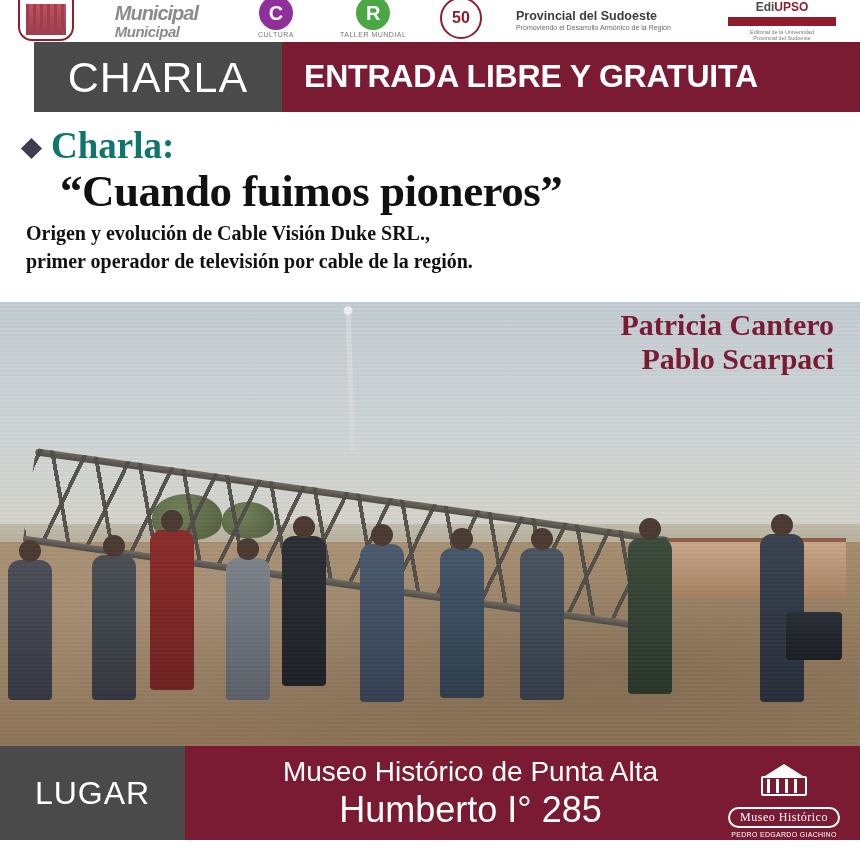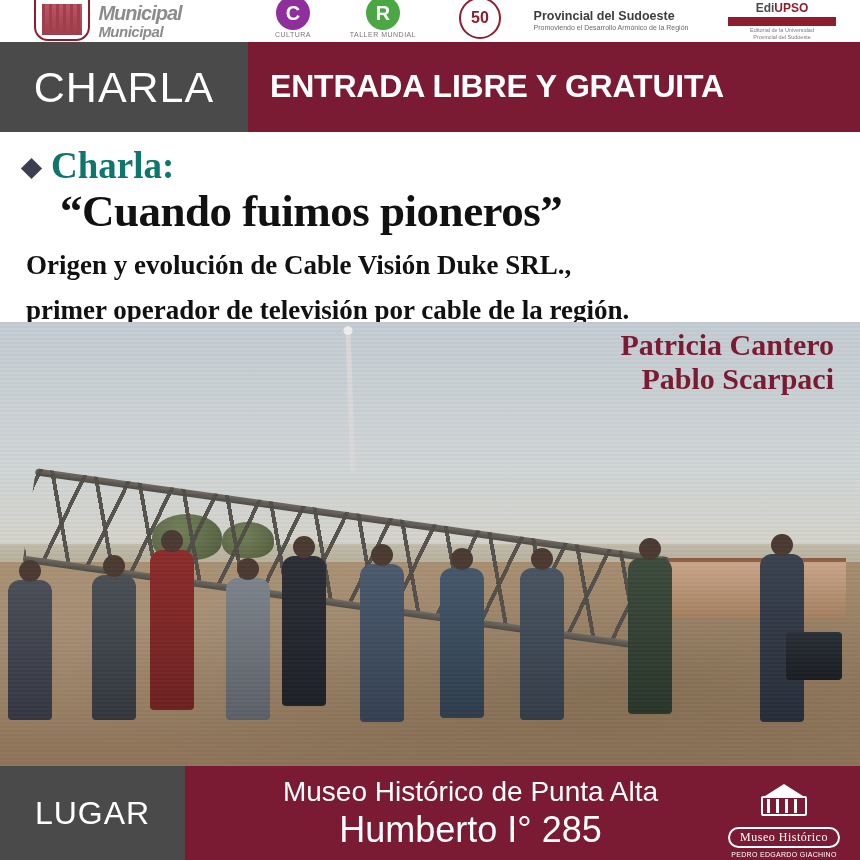--- a/index.html
+++ b/index.html
@@ -28,21 +28,21 @@
     background: #ffffff;
     display: flex;
     align-items: center;
     overflow: hidden;
   }
   .logo {
     position: absolute;
     top: 0;
     display: flex;
     align-items: center;
-    justify-content: center;
+    justify-content: space-between;
   }
   .logo-muni {
     left: 18px;
     width: 180px;
     height: 42px;
   }
   .muni-shield {
     width: 56px;
     height: 46px;
     margin-top: -6px;
@@ -112,22 +112,23 @@
   .upso-text .u2 { font-size: 7px; color: #6a6a6a; }
   .logo-ediupso { left: 712px; width: 140px; height: 42px; flex-direction: column; }
   .ediupso-name { font-size: 12px; font-weight: bold; color: #4a4a4a; }
   .ediupso-name .hi { color: #8f1d2d; }
   .ediupso-bar { width: 108px; height: 9px; background: #8f1d2d; margin-top: 2px; }
   .ediupso-sub { font-size: 5.5px; color: #7a7a7a; text-align: center; margin-top: 1px; line-height: 1.2; }
 
   
   .header-band {
     display: flex;
-    height: 90px;
+    height: 70px;
     background: #7b1a33;
+    margin-left: 34px;
   }
   .charla-box {
     width: 248px;
     background: #4a4a4a;
     color: #ffffff;
     display: flex;
     align-items: center;
     justify-content: center;
     font-size: 43px;
     letter-spacing: 1px;
@@ -185,25 +186,25 @@
     font-family: "Liberation Serif", serif;
     font-weight: bold;
     font-size: 45px;
     color: #111111;
     margin-top: -2px;
     padding-left: 40px;
     letter-spacing: -0.5px;
   }
   .talk-sub {
     font-family: "Liberation Serif", serif;
-    font-size: 27px;
+    font-size: 20px;
     color: #111111;
     line-height: 1.22;
     padding-left: 6px;
-    margin-top: 12px;
+    margin-top: 4px;
     font-weight: bold;
   }
 
   
   .photo {
     position: relative;
     height: 444px;
     overflow: hidden;
     background:
       linear-gradient(#b8c3c9 0%, #c3ccd0 38%, #c9c4b4 46%, #b79f85 60%, #a98f73 100%);

